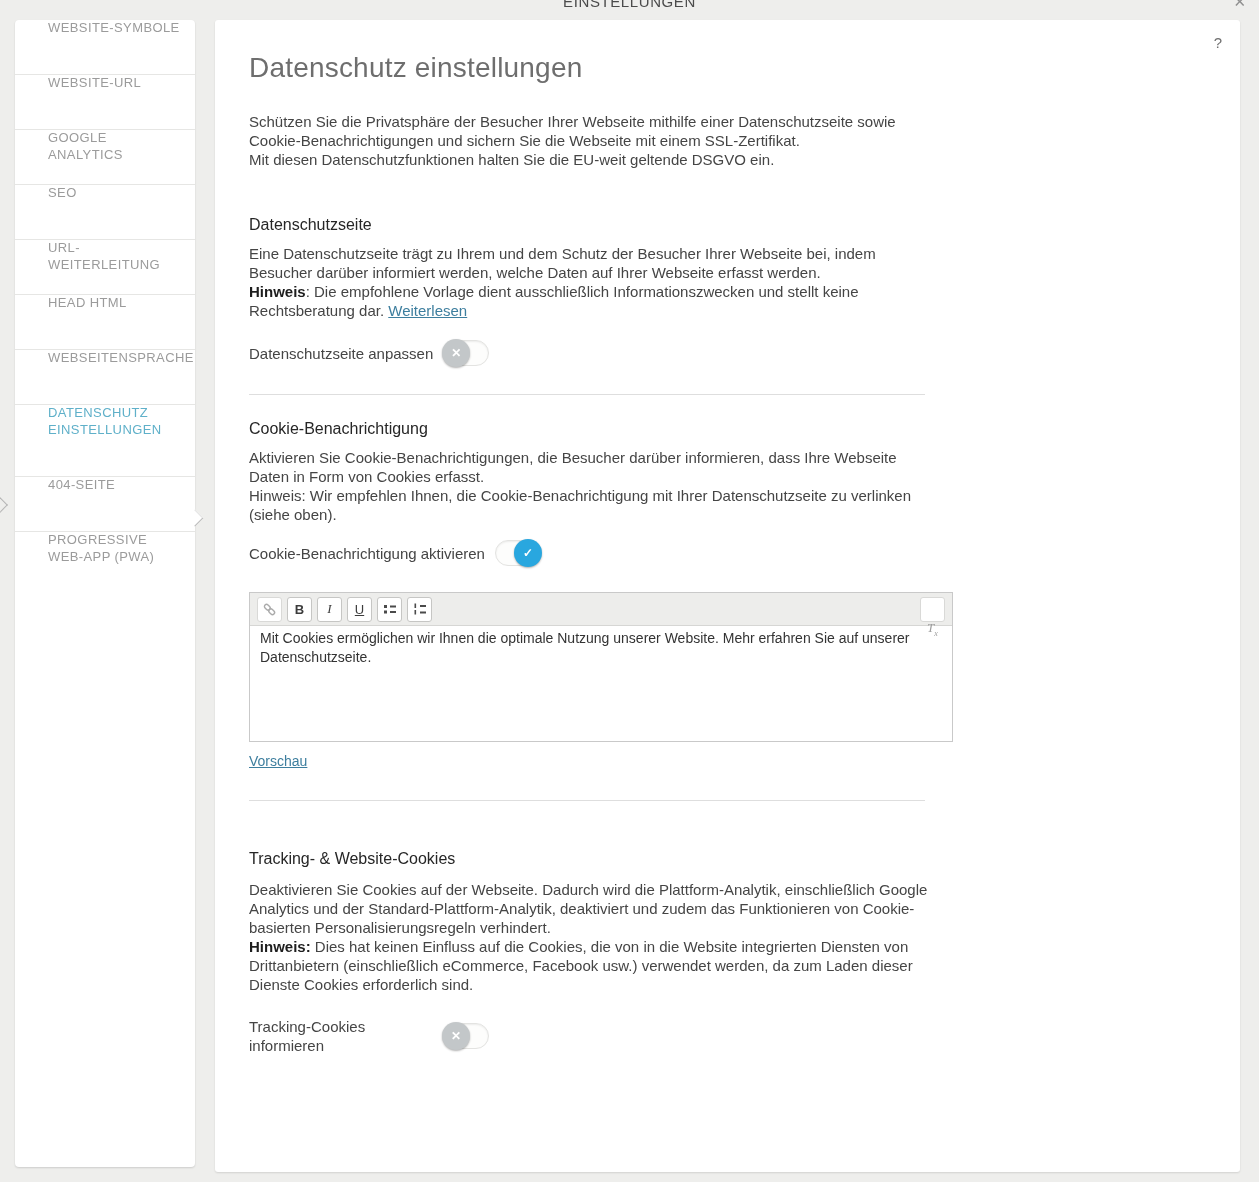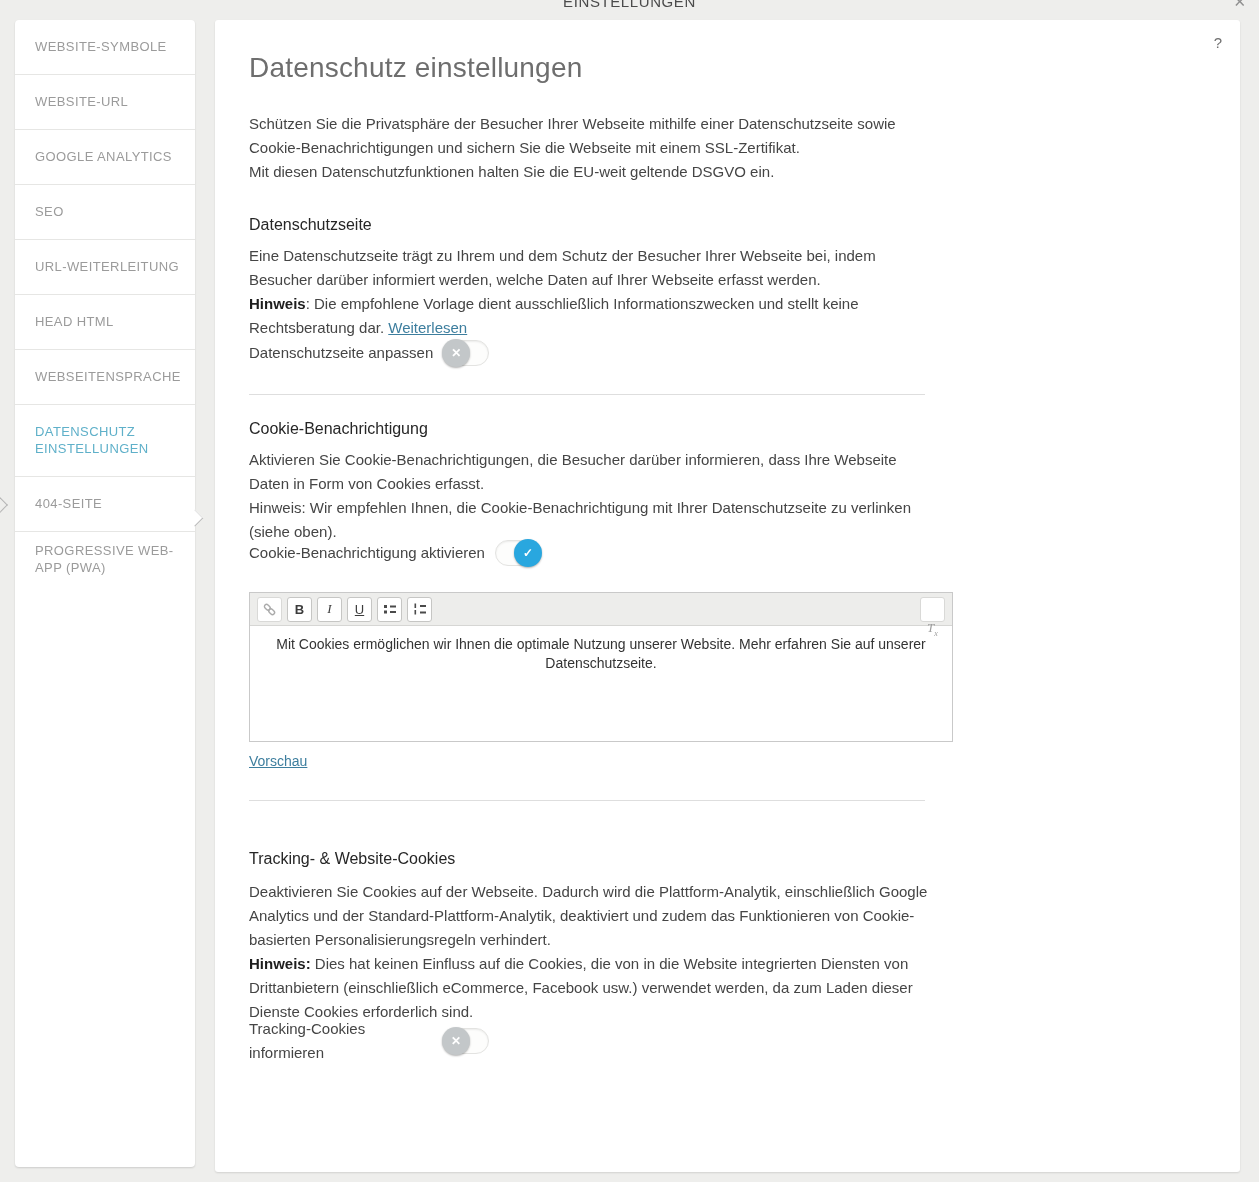--- a/index.html
+++ b/index.html
@@ -24,22 +24,22 @@
   }
 
   
   .sidebar {
     position:absolute; left:15px; top:20px; width:180px; height:1147px;
     background:#fff; border-radius:4px;
     box-shadow:0 1px 2px rgba(0,0,0,.14);
   }
   .nav { list-style:none; }
   .nav li {
-    display:flex; align-items:center;
-    padding:0 14px 0 20px;
+    display:flex; align-items:flex-start;
+    padding:0 14px 0 33px;
     height:55px;
     border-bottom:1px solid #e6e6e4;
     font-size:13px; letter-spacing:.4px;
     color:#9b9b9b; line-height:1.3;
     cursor:pointer;
   }
   .nav li.twoline { height:72px; }
   .nav li.active { color:#5fb0c9; }
   .pointer {
     position:absolute; right:-6px; top:492px;
@@ -63,21 +63,21 @@
   .help {
     position:absolute; top:14px; right:18px;
     font-size:15px; color:#6f6f6f; cursor:pointer;
   }
   .block { position:absolute; left:34px; width:680px; }
 
   h1 {
     font-size:28px; font-weight:400; color:#6e6e6e; letter-spacing:.2px;
   }
   h3 { font-size:16px; font-weight:400; color:#262626; }
-  p, .lbl { font-size:15px; line-height:24px; color:#454545; }
+  p, .lbl { font-size:15px; line-height:19px; color:#454545; }
   p b { color:#1e1e1e; }
   a.lnk { color:#3d7e9e; text-decoration:underline; cursor:pointer; }
 
   .divider { position:absolute; left:34px; width:676px; border-top:1px solid #dedede; }
 
   
   .toggle-row { display:flex; align-items:center; }
   .toggle-row .lbl { min-width:184px; }
   .lbl-narrow { display:block; width:120px; }
 
@@ -115,22 +115,22 @@
     font-size:13px; color:#3c3c3c; cursor:pointer;
   }
   .ed-btn.disabled { border-color:#d9d9d7; cursor:default; }
   .ed-btn .b { font-weight:700; }
   .ed-btn .i { font-family:"Liberation Serif", serif; font-style:italic; }
   .ed-btn .u { text-decoration:underline; }
   .ed-btn-right { margin-left:auto; margin-right:0; }
   .tx { font-family:"Liberation Serif", serif; font-style:italic; color:#9d9d9d; font-size:13px;margin-top:40px; }
   .tx sub { font-size:8px; }
   .ed-content {
-    min-height:115px; padding:9px 10px;
-    font-size:14px; line-height:19px; color:#333;text-align:center;
+    min-height:115px; padding:3px 10px;
+    font-size:14px; line-height:19px; color:#333;
   }
   .preview-wrap { position:absolute; left:34px; top:733px; width:704px; text-align:left; font-size:14px; }
 </style>
 </head>
 <body>
 
 <div class="top-title">EINSTELLUNGEN</div>
 <div class="top-close">✕</div>
 
 <div class="edge-chevron"></div>

